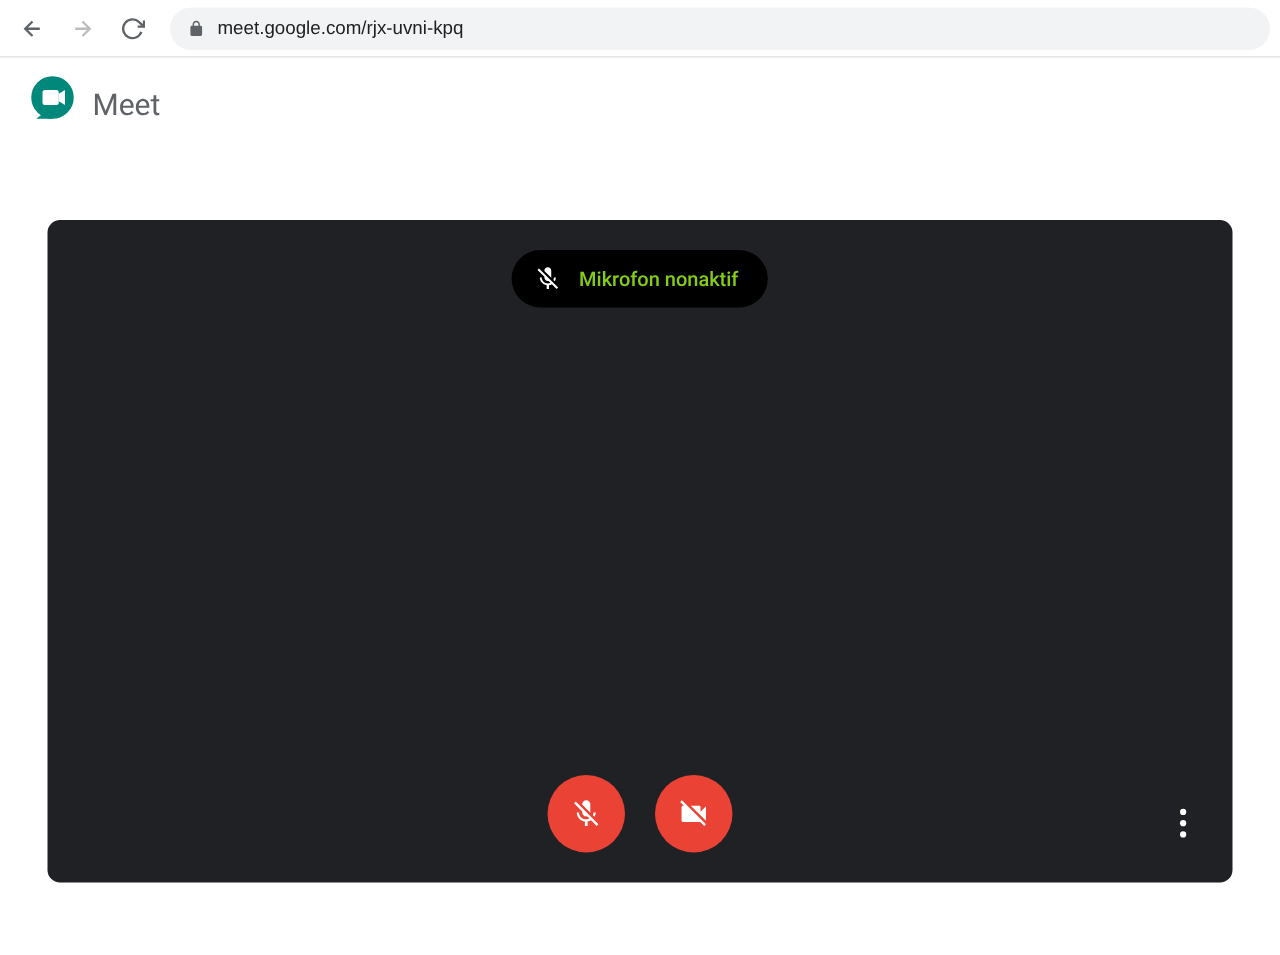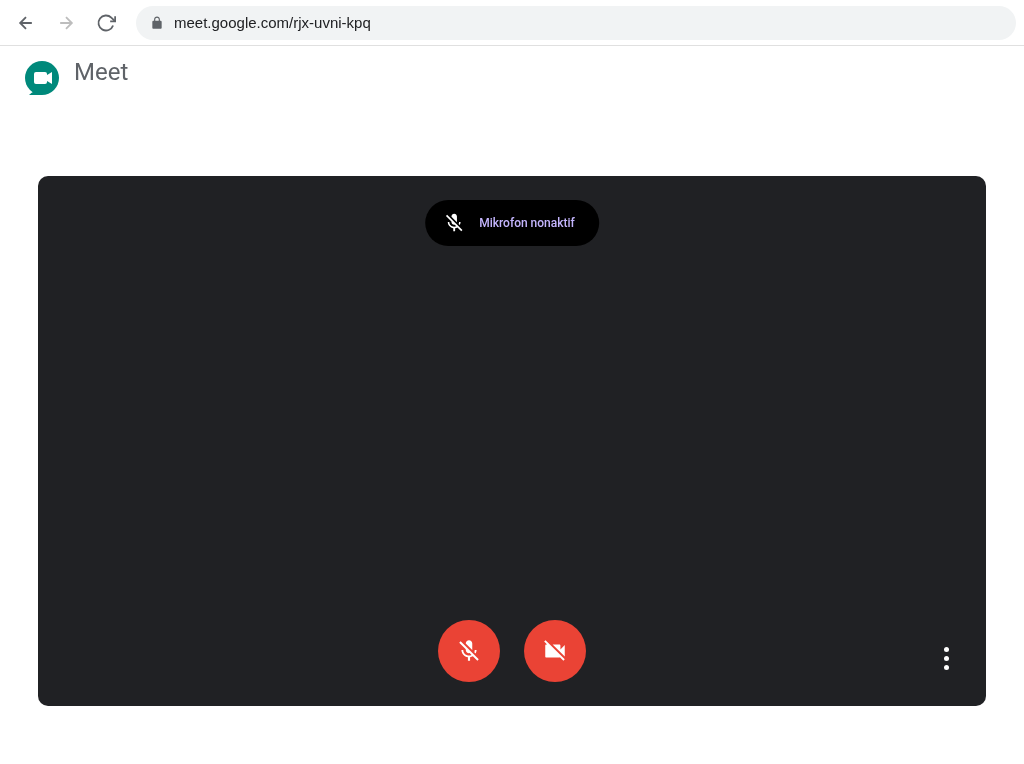--- a/index.html
+++ b/index.html
@@ -7,32 +7,32 @@
     
     
     .browser-bar { height: 46px; display: flex; align-items: center; padding: 0 8px; gap: 4px; border-bottom: 1px solid #e0e0e0; background: #fff; }
     .nav-btn { width: 36px; height: 36px; display: flex; align-items: center; justify-content: center; border-radius: 50%; cursor: pointer; color: #5f6368; }
     .nav-btn.disabled { color: #bdbdbd; cursor: default; }
     .address-bar { flex: 1; height: 34px; background: #f1f3f4; border-radius: 17px; display: flex; align-items: center; padding: 4px 14px; margin-left: 8px; gap: 10px; }
     .lock-icon { color: #5f6368; display: flex; align-items: center; }
     .url-text { color: #202124; font-size: 15px; font-family: Arial, sans-serif; }
     
     
-    .header { display: flex; align-items: flex-start; padding: 12px 24px 0 24px; gap: 10px; }
+    .header { display: flex; align-items: flex-end; padding: 12px 24px 0 24px; gap: 10px; }
     .meet-logo { width: 40px; height: 40px; position: relative; }
     .meet-logo svg { width: 100%; height: 100%; }
     .meet-title { font-size: 24px; color: #5f6368; font-weight: 400; }
     
     
     .video-container { margin: 78px 38px 0 38px; }
     .video-panel { background: #202124; border-radius: 10px; height: 530px; position: relative; overflow: hidden; }
     
     .mic-pill { position: absolute; top: 24px; left: 50%; transform: translateX(-50%); background: #000; border-radius: 26px; height: 46px; display: flex; align-items: center; padding: 0 24px 0 18px; gap: 14px; }
     .mic-pill-icon { color: #fff; display: flex; align-items: center; }
-    .mic-pill-text { color: #c4b5fd; font-size: 12px; font-weight: 500; }
+    .mic-pill-text { color: #84cc16; font-size: 16px; font-weight: 500; }
     
     .center-text { position: absolute; top: 50%; left: 50%; transform: translate(-50%, -50%); color: #fff; font-size: 26px; font-weight: 400; }
     
     .controls { position: absolute; bottom: 24px; left: 50%; transform: translateX(-50%); display: flex; gap: 24px; }
     .ctrl-btn { width: 62px; height: 62px; border-radius: 50%; background: #ea4335; display: flex; align-items: center; justify-content: center; cursor: pointer; }
     .ctrl-btn svg { color: #fff; }
     
     .more-btn { position: absolute; bottom: 28px; right: 20px; width: 40px; height: 40px; display: flex; align-items: center; justify-content: center; cursor: pointer; border-radius: 50%; }
     .more-dots { display: flex; flex-direction: column; gap: 4px; }
     .more-dots span { width: 5px; height: 5px; background: #fff; border-radius: 50%; }

